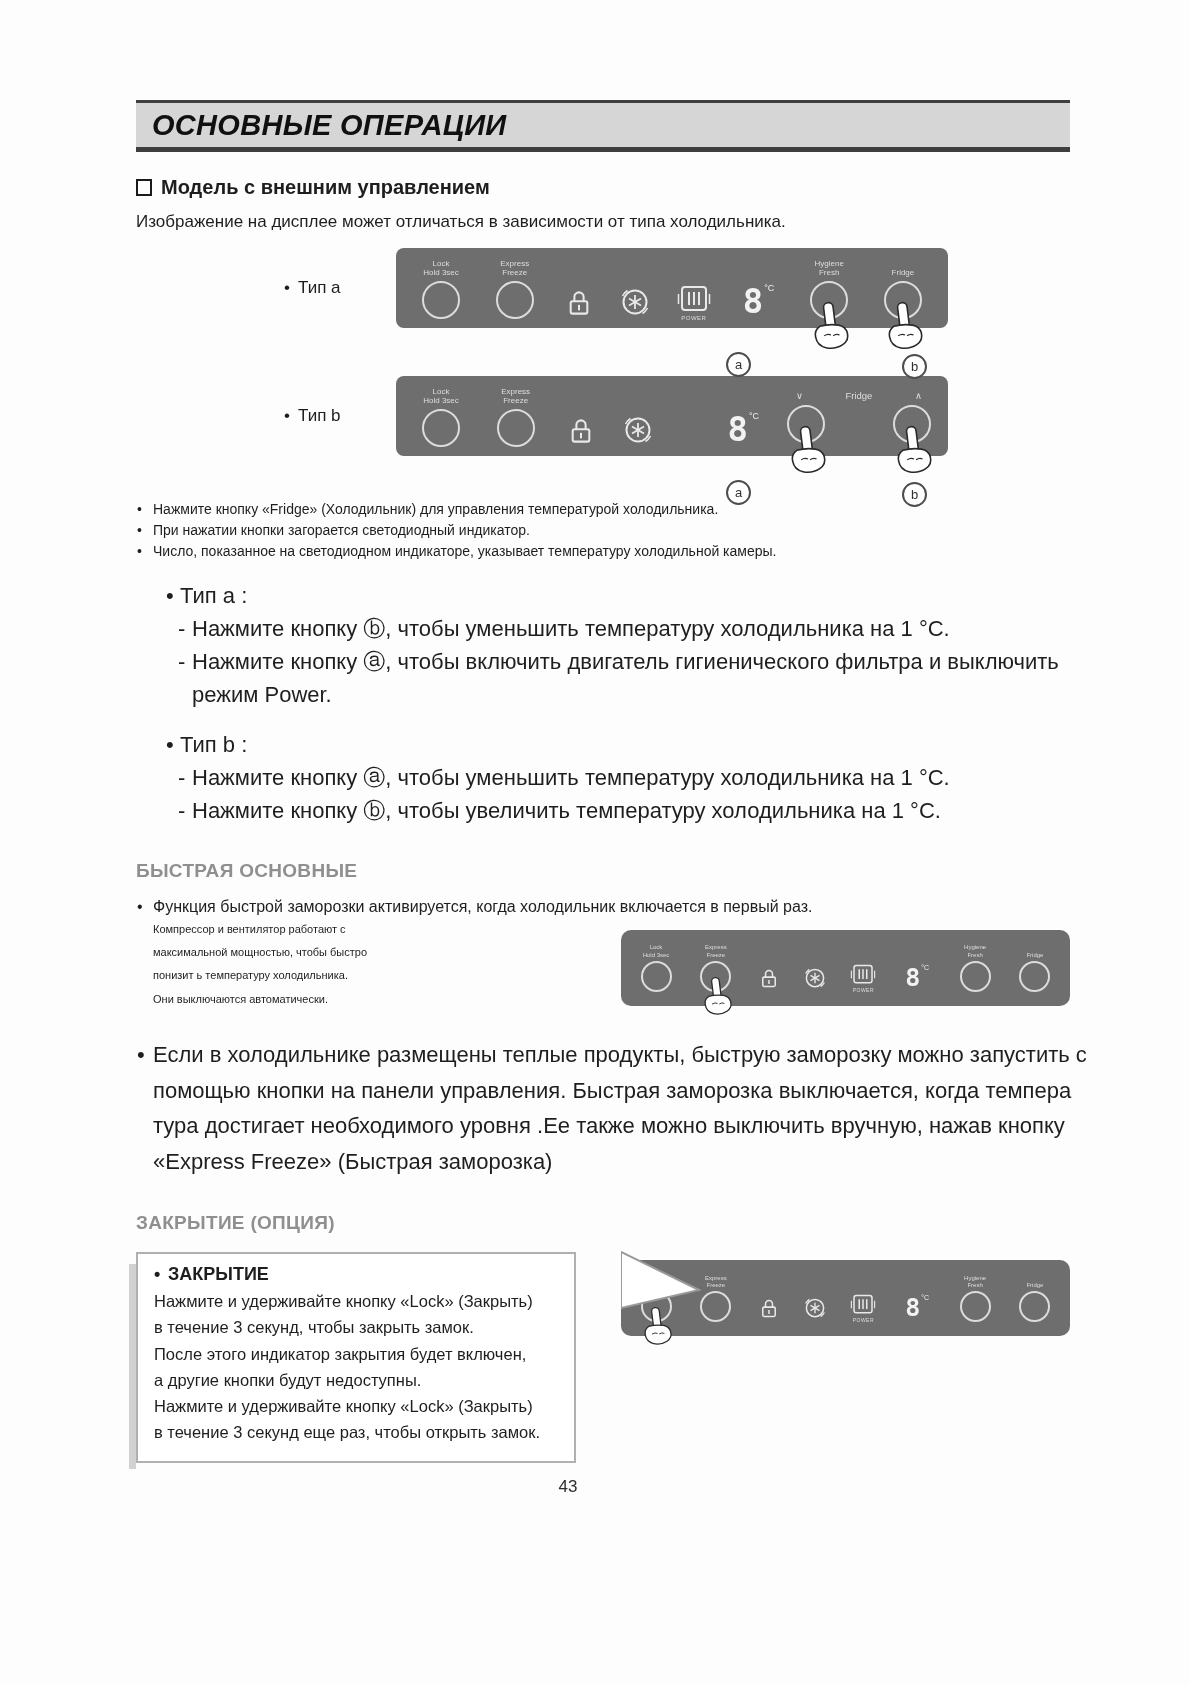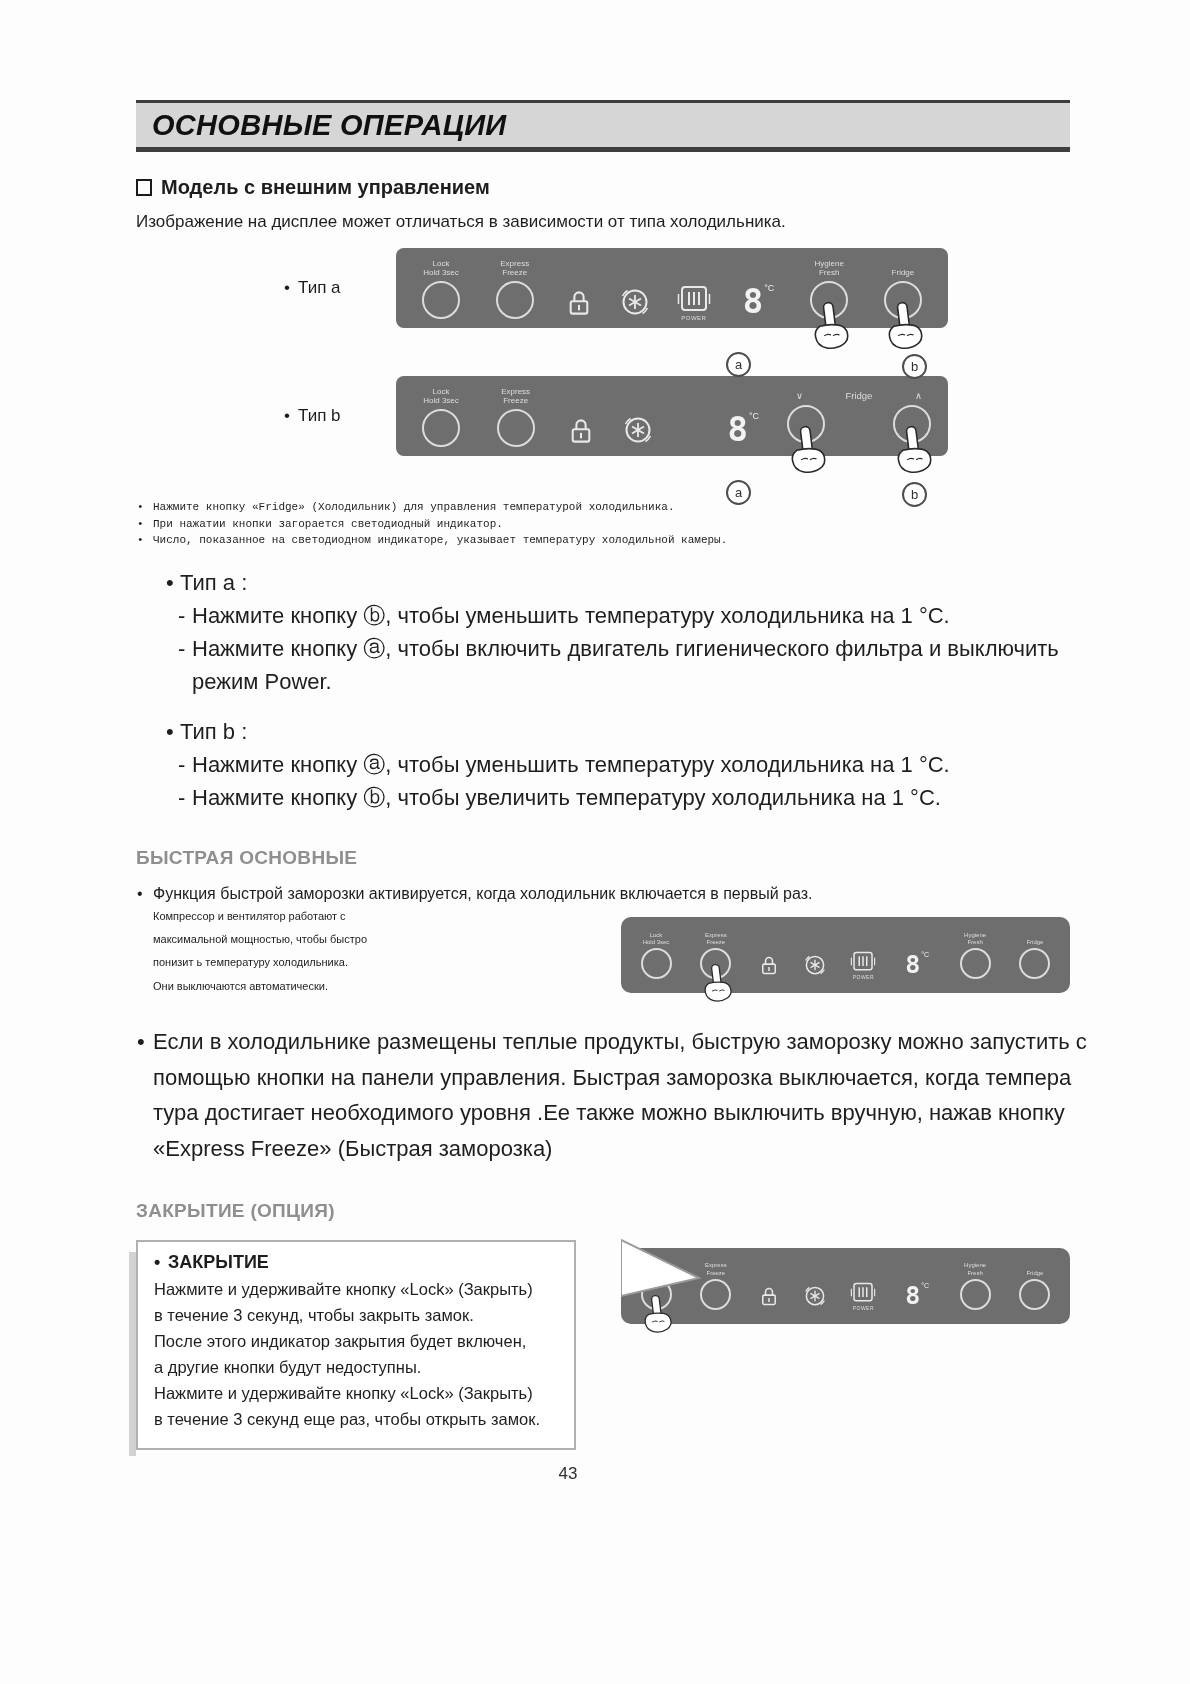--- a/index.html
+++ b/index.html
@@ -71,21 +71,21 @@
   .small .pcircle{width:27px;height:27px;border-width:2px;}
   .small .ic.lock{width:18px;height:21px;margin-top:4px;}
   .small .ic.fan{width:24px;height:24px;margin-top:3px;}
   .small .ic.grid{width:26px;height:21px;margin-top:4px;}
   .small .power-label{font-size:5px;}
   .small .seg{font-size:25px;}
   .small .unit{font-size:7px;}
   .small .hand{width:32px;height:42px;bottom:-26px;}
 
   
-  .bullets{margin-top:44px;font-size:11px;line-height:1.42;font-family:Liberation Mono, monospace;}
+  .bullets{margin-top:44px;font-size:14px;line-height:1.42;}
   .bullet{position:relative;padding-left:17px;white-space:pre-line;margin-bottom:1px;}
   .bullet::before{content:"•";position:absolute;left:1px;top:0;}
   .sub{margin-left:30px;margin-top:17px;font-size:22px;line-height:1.5;}
   .sub-title{position:relative;padding-left:14px;}
   .sub-title::before{content:"•";position:absolute;left:0;top:0;}
   .dash-item{position:relative;padding-left:26px;white-space:pre-line;}
   .dash-item::before{content:"-";position:absolute;left:12px;top:0;}
 
   
   .gray-heading{margin-top:33px;font-weight:bold;font-size:19px;color:#8f8f8f;letter-spacing:0.3px;}

